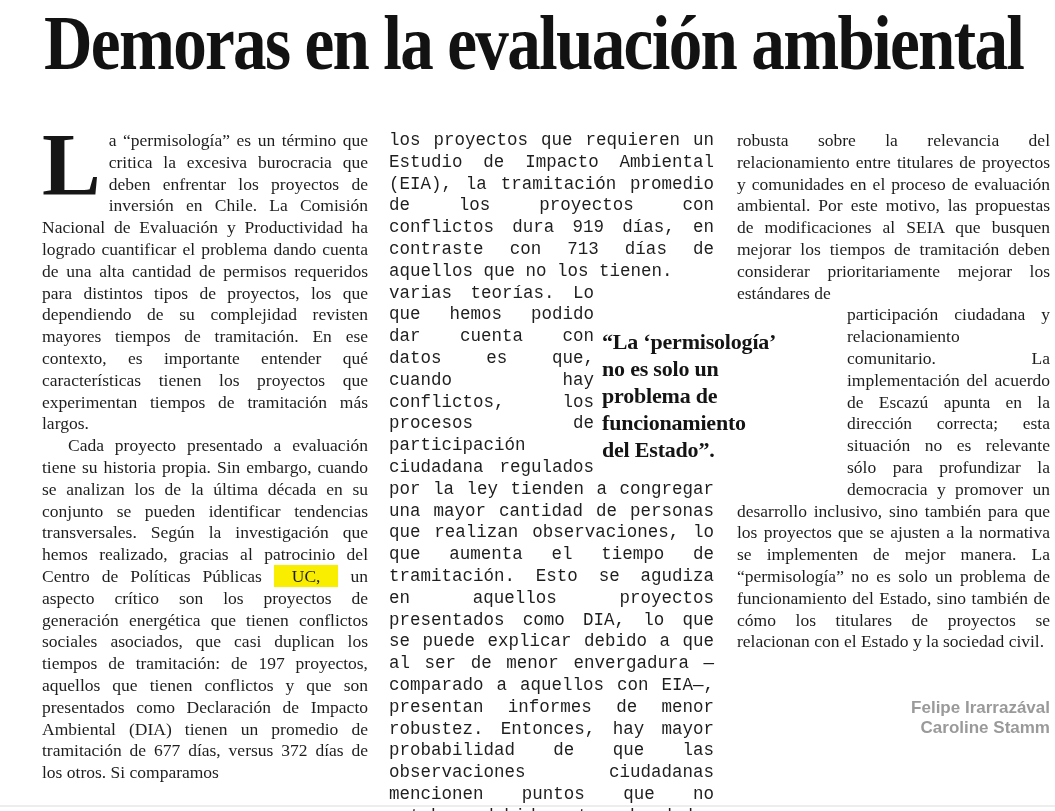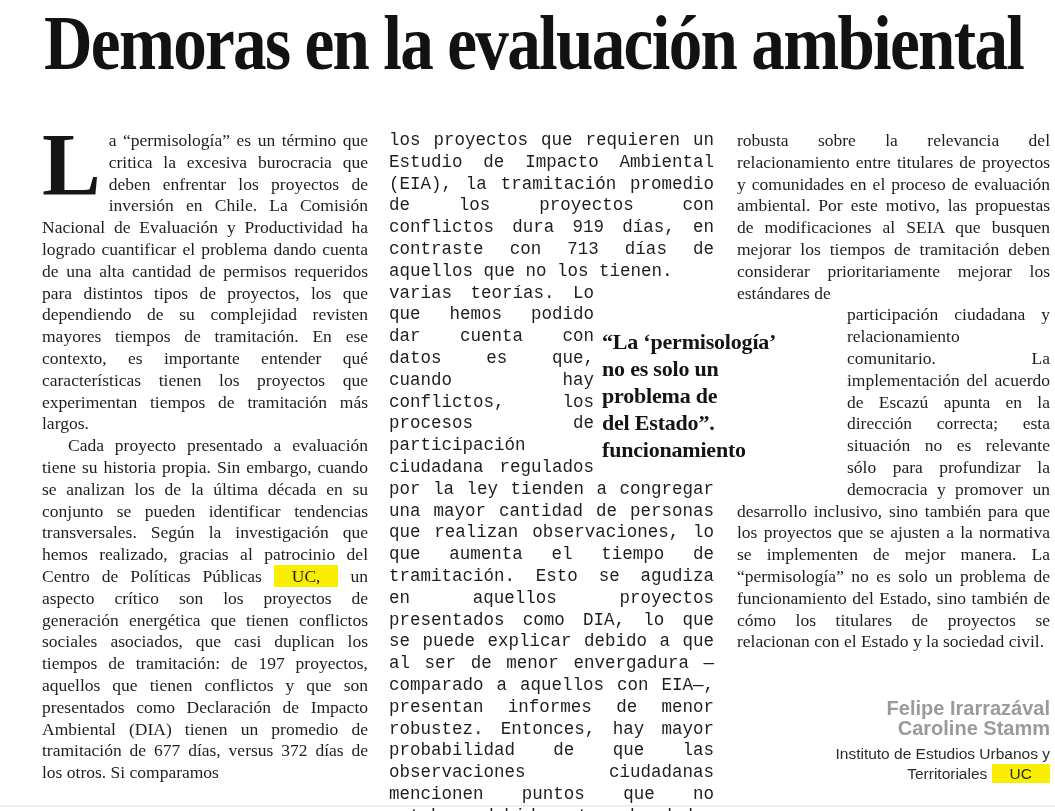--- a/index.html
+++ b/index.html
@@ -32,21 +32,21 @@
   .hl { background:var(--hl,#f9ee00); color:inherit; padding:1px 18px; }
   .pullquote {
     position:absolute; left:602px; top:328px; width:232px;
     font-weight:700; font-size:22px; line-height:27px; color:#141414;
     text-align:left; letter-spacing:-0.2px;
   }
   .byline {
     position:absolute; right:5px; top:698px; width:300px;
     text-align:right; font-family:"Liberation Sans",sans-serif;
   }
-  .author { font-weight:700; color:var(--author,#9a9a9a); font-size:20px; line-height:20px; }
+  .author { font-weight:700; color:var(--author,#9a9a9a); font-size:17px; line-height:20px; }
   .affiliation {
     margin-top:6px; color:#2b2b2b; font-size:15.5px; line-height:20px;
     width:258px; margin-left:auto;
   }
   .bottom-rule {
     position:absolute; left:0; top:805px; width:1055px; height:2px;
     background:#ededed;
   }
 </style>
 </head>
@@ -81,28 +81,24 @@
     <div class="para">
       <span class="pq-spacer-left"></span>
       <span>participación ciudadana y relacionamiento comunitario. La implementación del acuerdo de Escazú apunta en la dirección correcta; esta situación no es relevante sólo para profundizar la democracia y promover un desarrollo inclusivo, sino también para que los proyectos que se ajusten a la normativa se implementen de mejor manera. La “permisología” no es solo un problema de funcionamiento del Estado, sino también de cómo los titulares de proyectos se relacionan con el Estado y la sociedad civil.</span>
     </div>
   </div>
 
   <aside class="pullquote">
     <div>“La ‘permisología’</div>
     <div>no es solo un</div>
     <div>problema de</div>
+    <div>funcionamiento</div>
     <div>del Estado”.</div>
-    <div>funcionamiento</div>
   </aside>
 
   <div class="byline">
     <div class="author">Felipe Irarrazával</div>
     <div class="author">Caroline Stamm</div>
-    <div class="affiliation">
-      <span>Instituto de Estudios Urbanos y Territoriales</span>
-      <mark class="hl">UC</mark>
-    </div>
   </div>
 
   <div class="bottom-rule"></div>
 
 </div>
 
 </body></html>

